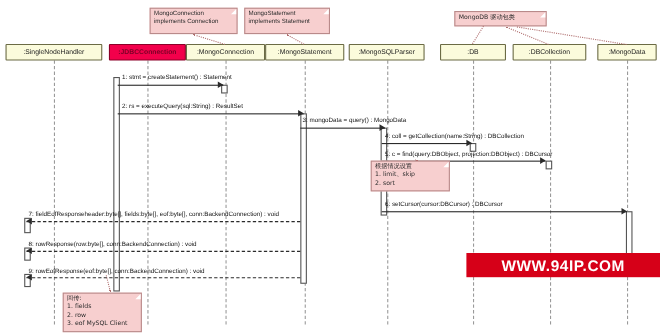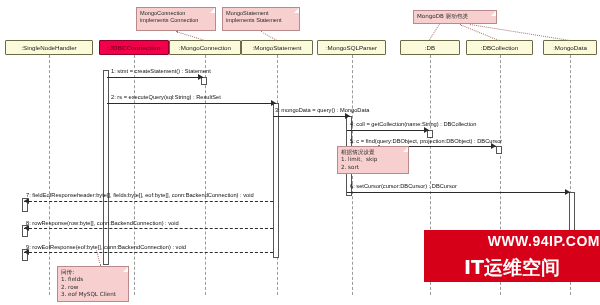--- a/index.html
+++ b/index.html
@@ -102,21 +102,20 @@
     right: 0;
     background: #d60018;
     color: #ffffff;
     text-align: center;
     overflow: hidden;
   }
   .wm-top {
     top: 230px; width: 176px; height: 22px;
     font-size: 14px; font-weight: bold; letter-spacing: 0.5px;
     line-height: 22px;
-    text-align: right;
   }
   .wm-bot {
     top: 252px; width: 176px; height: 30px;
     font-size: 19px; font-weight: bold;
     line-height: 30px;
     font-family: "DejaVu Sans", sans-serif;
   }
 </style>
 </head>
 <body>
@@ -204,15 +203,14 @@
       <div class="connector" style="left: 176px; top: 31px; width: 30.3645px; transform: rotate(17.2415deg);"></div>
       <div class="connector" style="left: 261px; top: 31px; width: 18.3576px; transform: rotate(29.3578deg);"></div>
       <div class="connector" style="left: 440px; top: 24px; width: 18.868px; transform: rotate(122.005deg);"></div>
       <div class="connector" style="left: 460px; top: 24px; width: 42.1545px; transform: rotate(22.3062deg);"></div>
       <div class="connector" style="left: 470px; top: 24px; width: 101.272px; transform: rotate(9.09028deg);"></div>
       <div class="connector" style="left: 380px; top: 146px; width: 2px; transform: rotate(180deg);"></div>
       <div class="connector" style="left: 100px; top: 266px; width: 16.4924px; transform: rotate(-104.036deg);"></div>
     </div>
 
   <div class="wm wm-top">WWW.94IP.COM</div>
-  <div class="wm wm-bot">IT运维空间</div>
 
 </div>
 
 </body></html>

